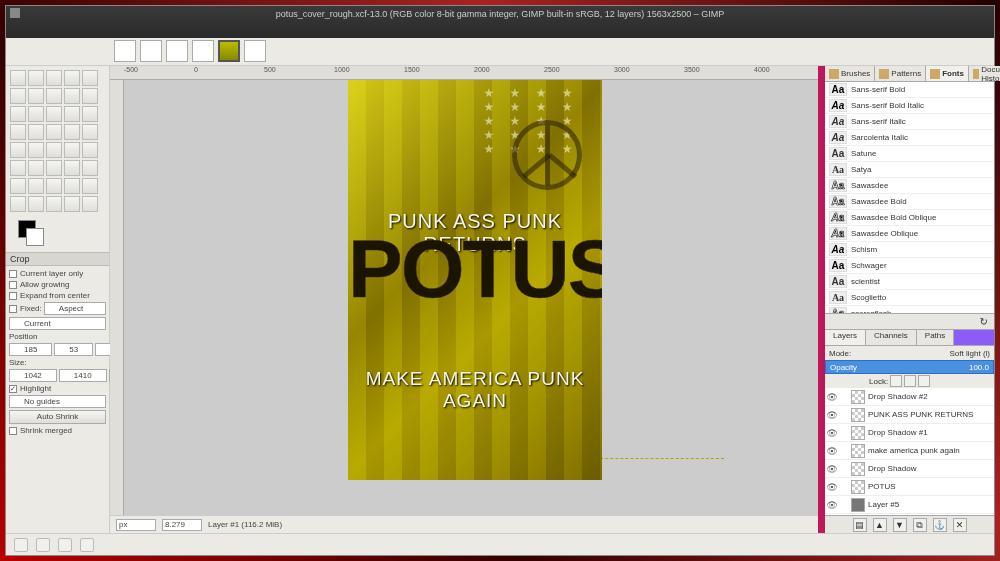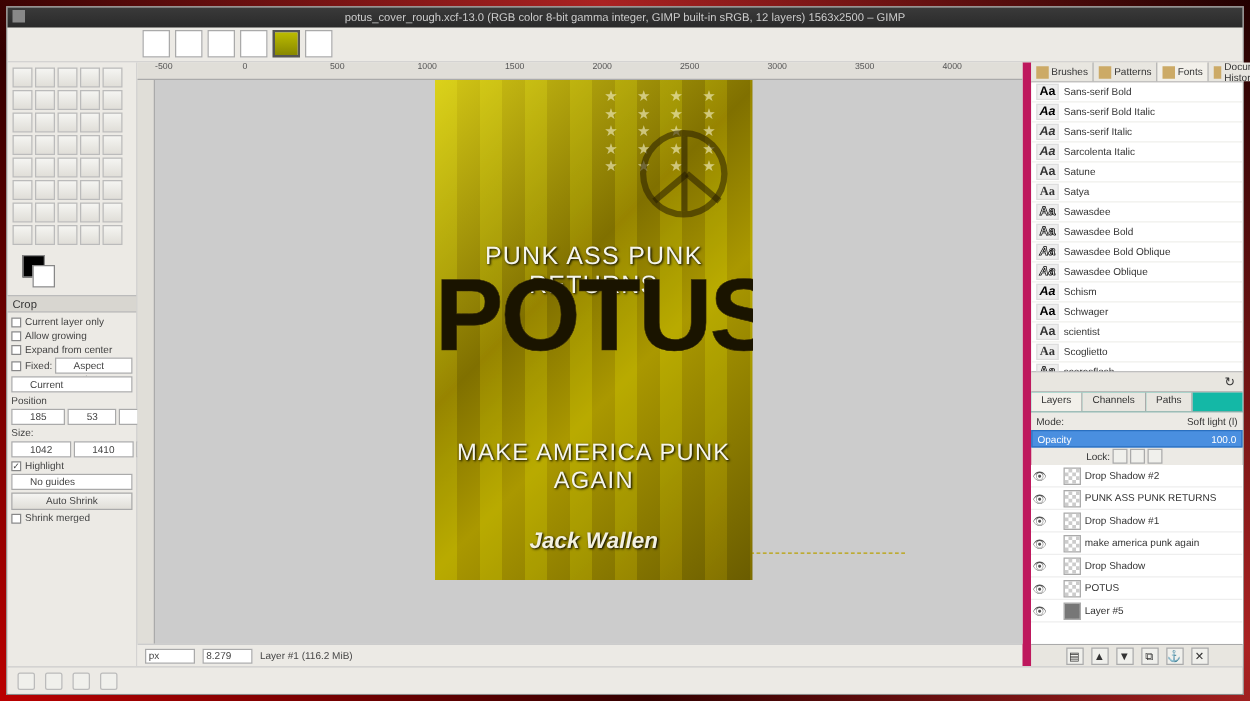--- a/index.html
+++ b/index.html
@@ -1,18 +1,18 @@
 <!DOCTYPE html>
 <html><head>
 <meta charset="utf-8">
 <style>
 * { box-sizing: border-box; margin: 0; padding: 0; font-family: sans-serif; }
 body { width: 1000px; height: 561px; overflow: hidden; background: linear-gradient(45deg,#b00,#300,#a22,#200); position: relative; }
 .window { position: absolute; top: 5px; left: 5px; right: 5px; bottom: 5px; background: #eceae5; border: 1px solid #888; display: flex; flex-direction: column; font-size: 10px; color: #333; }
-.titlebar { height: 16px; background: linear-gradient(#3a3a3a,#2a2a2a); color: #ccc; text-align: center; line-height: 16px; font-size: 9px; position: relative; }
+.titlebar { height: 32px; background: linear-gradient(#3a3a3a,#2a2a2a); color: #ccc; text-align: center; line-height: 16px; font-size: 9px; position: relative; }
 .titlebar .tb-icon { position:absolute; left:4px; top:2px; width:10px; height:10px; background:#888; }
 .menubar { height: 16px; display: flex; gap: 4px; padding: 0 6px; align-items: center; background: #eceae5; border-bottom: 1px solid #ccc; }
 .menubar span { font-size: 9px; color: #333; }
 .thumbs { height: 28px; background:#eceae5; border-bottom:1px solid #ccc; display:flex; gap:4px; padding:2px 108px; }
 .thumbs .th { width:22px; height:22px; border:1px solid #aaa; background:#fff; }
 .thumbs .th.sel { border:2px solid #555; }
 .thumbs .th .mini { width:100%; height:100%; background:linear-gradient(#bb0,#880); }
 .body { flex:1; display:flex; min-height:0; }
 .left { width: 104px; background:#eceae5; border-right:1px solid #ccc; display:flex; flex-direction:column; }
 .toolbox { padding:4px; display:grid; grid-template-columns:repeat(5,16px); gap:2px; }
@@ -54,31 +54,31 @@
 }
 .art-t3 { position:absolute; top:288px; left:0; right:0; font-family:'Arial Narrow',sans-serif; font-stretch:condensed; font-size:19px; letter-spacing:1px; color:#f5f5ec; text-shadow:1px 1px 2px #000; }
 .art-t4 { position:absolute; top:358px; left:0; right:0; font-size:18px; font-weight:bold; color:#f2f0e0; text-shadow:1px 1px 2px #000; font-style:italic; }
 .guide { position:absolute; border-top:1px dashed #b8a000; height:0; }
 .statusbar { height:18px; background:#eceae5; border-top:1px solid #ccc; display:flex; align-items:center; gap:6px; padding:0 6px; font-size:8px; color:#444; }
 .statusbar .sinp { width:40px; height:12px; border:1px solid #aaa; background:#fff; font-size:8px; padding:0 2px; line-height:10px; }
 .right { width: 176px; background:#eceae5; border-left:7px solid #be185d; display:flex; flex-direction:column; }
 .right .tabs { height:16px; display:flex; background:#d8d6d0; border-bottom:1px solid #aaa; }
 .right .tab { padding:1px 4px; font-size:8px; border-right:1px solid #aaa; background:#e8e6e0; display:flex; align-items:center; gap:2px; }
 .right .tab .ico { width:10px; height:10px; background:#ca6; }
-.right .tab.active { background:#f2f0ea; }
+.right .tab.active { background:#f2f0ea;font-weight:bold; }
 .font-list { flex:0 0 232px; overflow:hidden; background:#fff; border-bottom:1px solid #aaa; }
 .font-item { display:flex; align-items:center; gap:4px; height:16px; padding:0 4px; font-size:8px; border-bottom:1px solid #f0f0ec; }
 .font-item .aa { font-weight:bold; width:18px; text-align:center; font-size:10px; background:#eee; border:1px solid #ddd; }
 .font-item .aa.bold { font-weight:900; color:#000; }
 .font-item .aa.ital { font-style:italic; }
 .font-item .aa.serif { font-family:serif; }
 .font-item .aa.outline { color:#fff; -webkit-text-stroke:0.6px #000; }
 .refresh-row { height:16px; background:#e8e6e0; border-bottom:1px solid #aaa; text-align:right; padding:2px 6px; }
 .panel2 { flex:1; display:flex; flex-direction:column; min-height:0; }
-.panel2 .tabs2 { height:16px; display:flex; background:#14b8a6; border-bottom:1px solid #aaa; }
+.panel2 .tabs2 { height:16px; display:flex; background:#8b5cf6; border-bottom:1px solid #aaa; }
 .panel2 .tab2 { padding:1px 8px; font-size:8px; border-right:1px solid #aaa; background:#e8e6e0; }
 .panel2 .tab2.active { background:#f2f0ea; }
 .moderow { height:14px; display:flex; justify-content:space-between; align-items:center; padding:0 4px; font-size:8px; background:#eceae5; }
 .opacityrow { height:14px; background:#4a8fe0; color:#fff; font-size:8px; display:flex; justify-content:space-between; align-items:center; padding:0 4px; border:1px solid #2a6fc0; }
 .lockrow { height:14px; display:flex; align-items:center; gap:2px; padding:0 4px; font-size:8px;margin-left:40px; }
 .lockrow .lb { width:12px; height:12px; border:1px solid #aaa; background:#f0f0ec; }
 .layers { flex:1; overflow:auto; background:#fff; }
 .layer { display:flex; align-items:center; height:18px; border-bottom:1px solid #eee; font-size:8px; }
 .layer .eye { width:14px; text-align:center; font-size:9px; color:#555; }
 .layer .link { width:12px; }
@@ -222,21 +222,20 @@
           <div class="guide" style="left:290px; width:310px; top:378px;"></div>
           <div class="artwork">
             <div class="flag-overlay"></div>
             <div class="stars">★ ★ ★ ★<br>★ ★ ★ ★<br>★ ★ ★ ★<br>★ ★ ★ ★<br>★ ★ ★ ★</div>
             <div class="peace">
                 <div class="leg2"></div>
               </div>
             <div class="art-t1">PUNK ASS PUNK RETURNS</div>
             <div class="art-t2">POTUS</div>
             <div class="art-t3">MAKE AMERICA PUNK AGAIN</div>
-            <div class="art-t4">Jack Wallen</div>
           </div>
         </div>
       </div>
       <div class="statusbar">
         <div class="sinp">px</div>
         <div class="sinp">8.279</div>
         <span>Layer #1 (116.2 MiB)</span>
       </div>
     </div>
 

